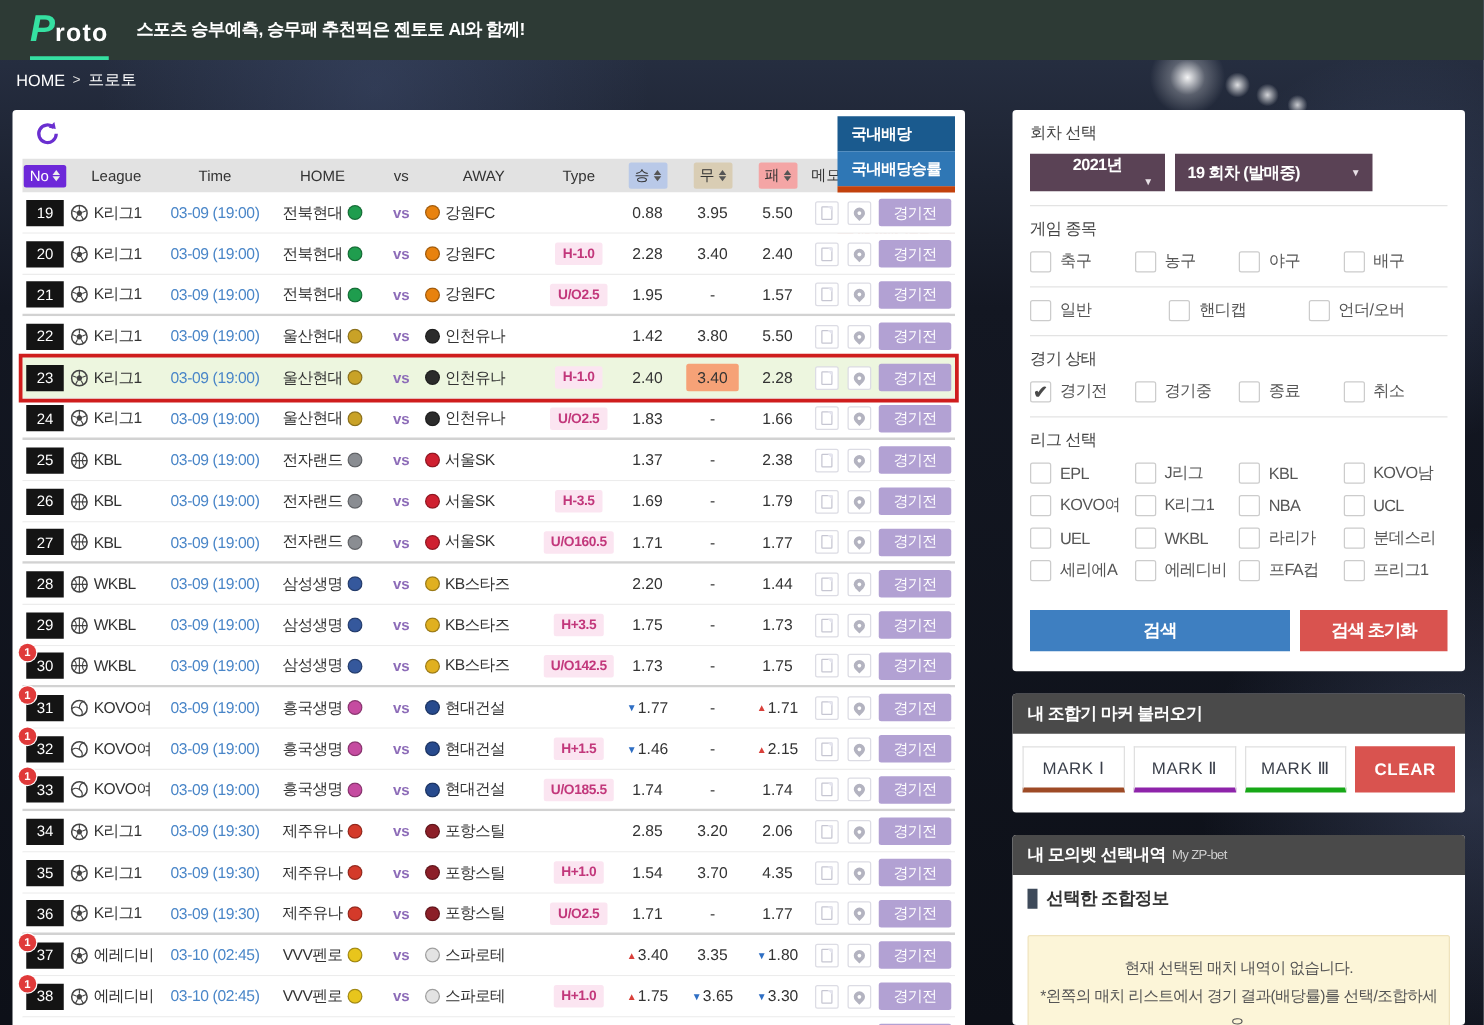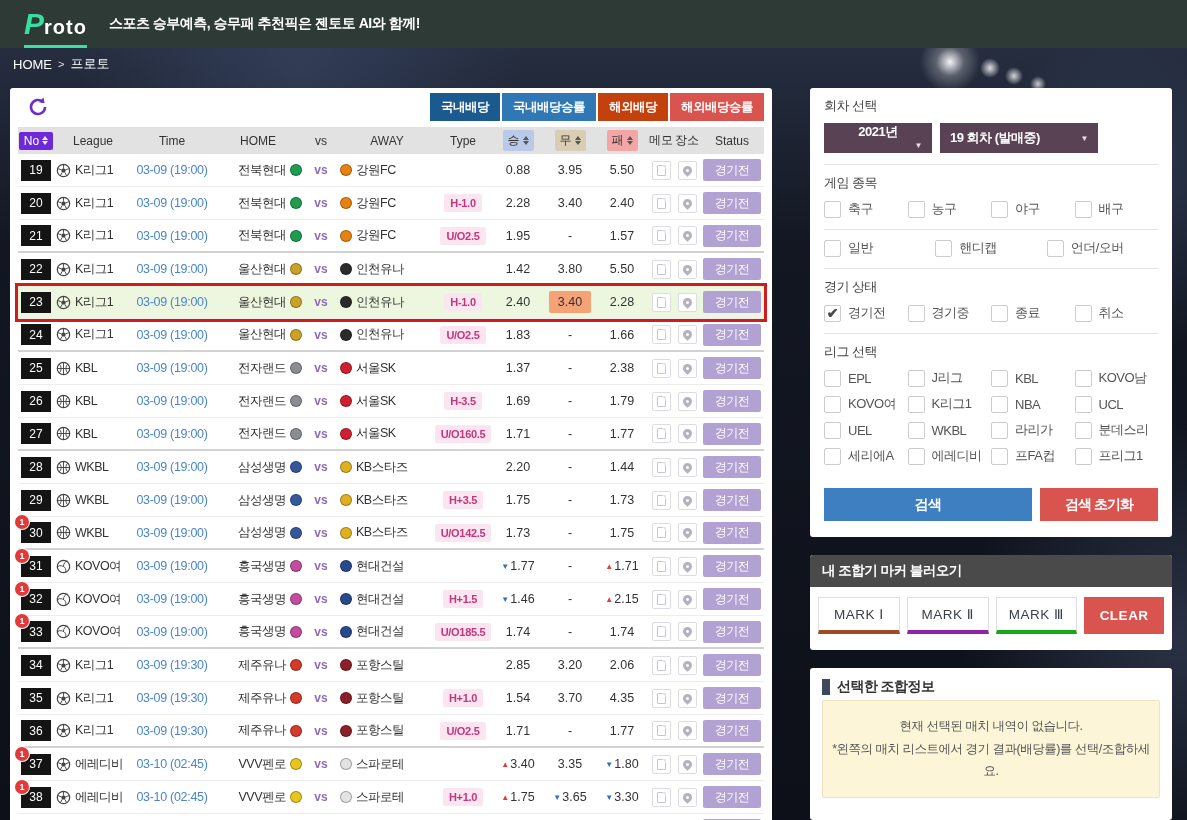--- a/index.html
+++ b/index.html
@@ -30,34 +30,34 @@
   
   .crumbbar { position:absolute; left:0; top:48px; width:1187px; height:32px;
     display:flex; align-items:center; color:#fff; font-size:13px; padding-left:13px; z-index:4; }
   .crumbbar .sep { margin:0 6px; color:#ddd; font-size:11px; }
 
   
   .board { position:absolute; left:10px; top:88px; width:762px; height:760px;
     background:#fff; border-radius:3px; padding:0 8px; z-index:3; }
   .toolbar { height:39px; position:relative; }
   .refresh { position:absolute; left:8px; top:7px; width:24px; height:24px; cursor:pointer; }
-  .tabs { position:absolute; right:0; top:5px; display:flex; }
+  .tabs { position:absolute; right:0; top:5px; display:flex;flex-direction:column; }
   .tab { height:28px; padding:0 11px; margin-left:2px; display:flex; align-items:center;
     color:#fff; font-size:12.5px; font-weight:bold; cursor:pointer; letter-spacing:-0.5px; }
 
   .thead { height:27px; background:#e2e2e2; display:flex; align-items:center;
     font-size:12px; color:#333; }
   .tr { height:33px; display:flex; align-items:center; border-bottom:1px solid #ececec;
     font-size:12.5px; color:#333; position:relative; background:#fff; }
   .tr.gend { border-bottom:2px solid #d2d2d2; }
   .tr.hl { background:#edf6df; outline:3px solid #cf1d1d; z-index:3; }
 
   .td { display:flex; align-items:center; justify-content:center; height:100%; }
   .c-no{width:36px;} .c-league{width:76px; justify-content:flex-start; padding-left:2px;}
-  .c-time{width:84px;} .c-home{width:92px; justify-content:flex-end; padding-right:4px;}
+  .c-time{width:84px;} .c-home{width:92px; padding-right:4px;}
   .c-vs{width:30px;} .c-away{width:98px; justify-content:flex-start; padding-left:4px;}
   .c-type{width:58px;} .c-win{width:52px;} .c-draw{width:52px;} .c-lose{width:52px;}
   .c-memo{width:26px;} .c-place{width:26px;} .c-status{width:64px;}
 
   .hbadge { display:flex; align-items:center; padding:2px 5px; border-radius:2px; font-size:12px; }
   .hb-no { background:#6d28d9; color:#fff; }
   .hb-win { background:#b9c9e8; color:#333; }
   .hb-draw { background:#d9cdb4; color:#333; }
   .hb-lose { background:#f4a5a5; color:#333; }
   .sorticons { display:inline-flex; flex-direction:column; margin-left:3px; }
@@ -131,21 +131,21 @@
   .gheader { height:32px; background:#4a4a4a; color:#fff; font-size:13.5px; font-weight:bold;
     display:flex; align-items:baseline; padding:0 12px; border-radius:3px 3px 0 0; letter-spacing:-0.5px; align-items:center; }
   .markrow { display:flex; gap:7px; padding:10px 8px; }
   .markbtn { flex:1; height:37px; background:#fff; border:1px solid #e0e0e0; color:#3a3f4a;
     font-size:13.5px; display:flex; align-items:center; justify-content:center;
     cursor:pointer; border-bottom-width:4px; letter-spacing:0.5px; }
   .markbtn.clear { background:#d9534f; border:none; color:#fff; font-weight:bold; }
 
   .zp-card { left:810px; top:668px; width:362px; height:152px; }
   .zp-sub { font-size:10.5px; font-weight:normal; color:#cfcfcf; margin-left:5px; }
-  .zp-sec { display:flex; align-items:center; padding:10px 12px 4px;font-family:Liberation Serif, serif; }
+  .zp-sec { display:flex; align-items:center; padding:10px 12px 20px; }
   .zp-bullet { width:8px; height:16px; background:#3e4a5a; margin-right:7px; }
   .zp-sectitle { font-size:14px; font-weight:bold; color:#333; letter-spacing:-0.5px; }
   .zp-empty { margin:0 12px; background:#fcf5d8; border:1px solid #efe3bd; border-radius:2px;
     padding:14px 6px; text-align:center; font-size:12.5px; color:#555; letter-spacing:-0.5px; line-height:1.8; }
 </style>
 </head>
 <body>
 
 <div class="topbar">
   <div class="logo">
@@ -1397,20 +1397,24 @@
   </div>
   <div class="markrow" id="markrow">
       <button class="markbtn" style="border-bottom-color: rgb(158, 75, 38);">MARK Ⅰ</button>
       <button class="markbtn" style="border-bottom-color: rgb(142, 36, 170);">MARK Ⅱ</button>
       <button class="markbtn" style="border-bottom-color: rgb(23, 168, 23);">MARK Ⅲ</button>
       <button class="markbtn clear">CLEAR</button>
     </div>
 </div>
 
 <div class="scard zp-card">
+  <div class="gheader">
+    <span>내 모의벳 선택내역</span>
+    <span class="zp-sub">My ZP-bet</span>
+  </div>
   <div class="zp-sec">
     <span class="zp-bullet"></span>
     <span class="zp-sectitle">선택한 조합정보</span>
   </div>
   <div class="zp-empty">
     <div>현재 선택된 매치 내역이 없습니다.</div>
     <div>*왼쪽의 매치 리스트에서 경기 결과(배당률)를 선택/조합하세요.</div>
   </div>
 </div>
 

